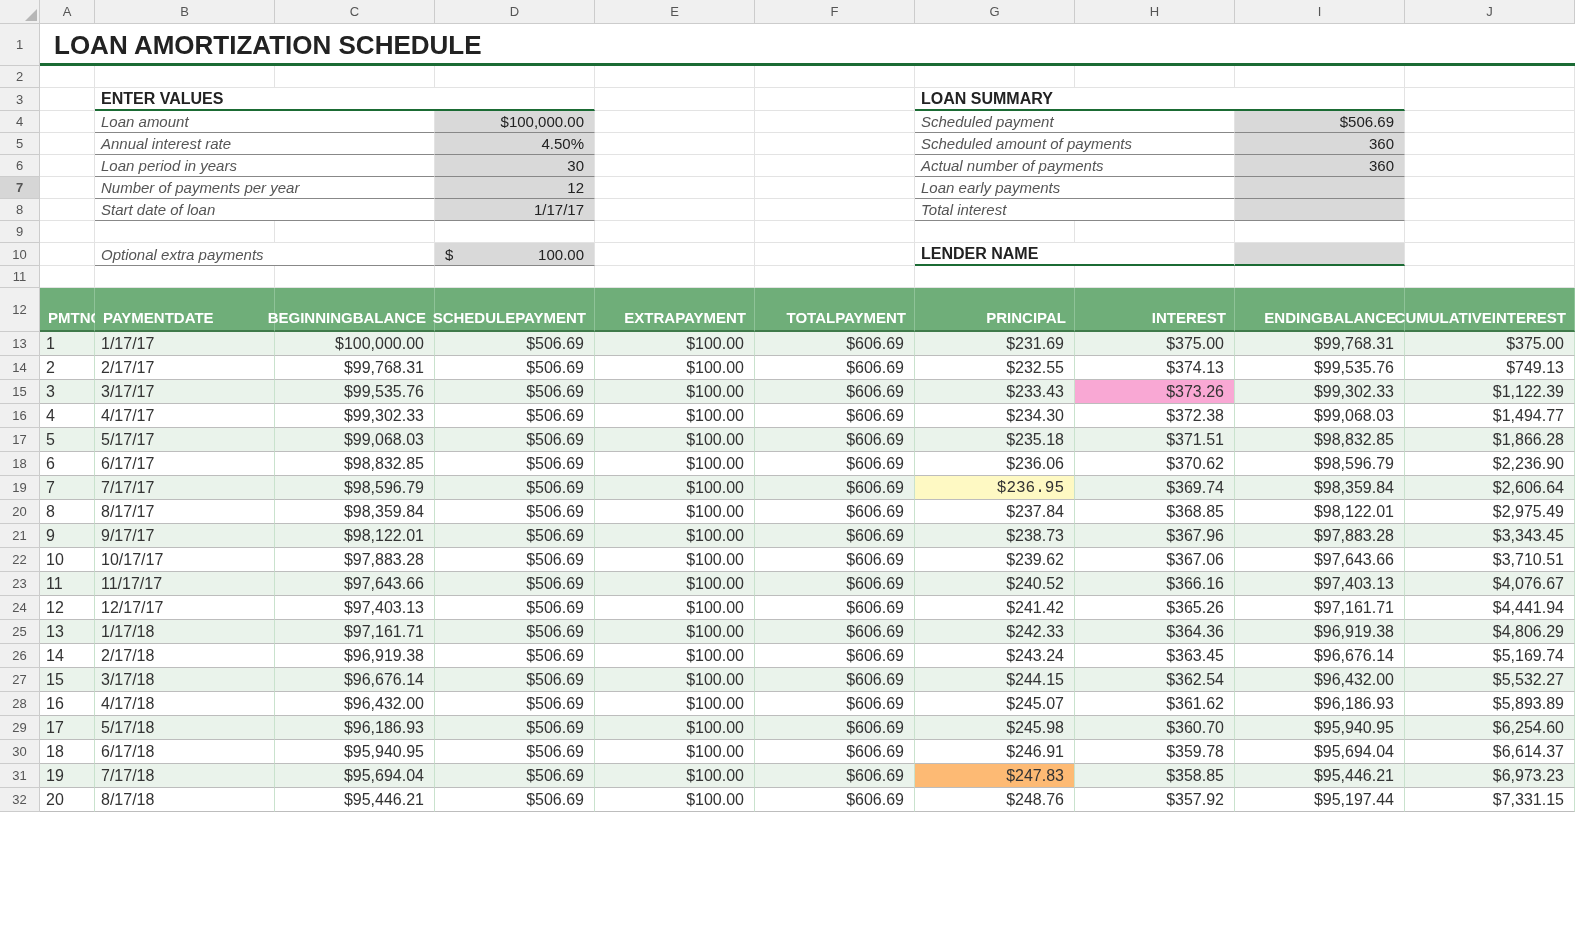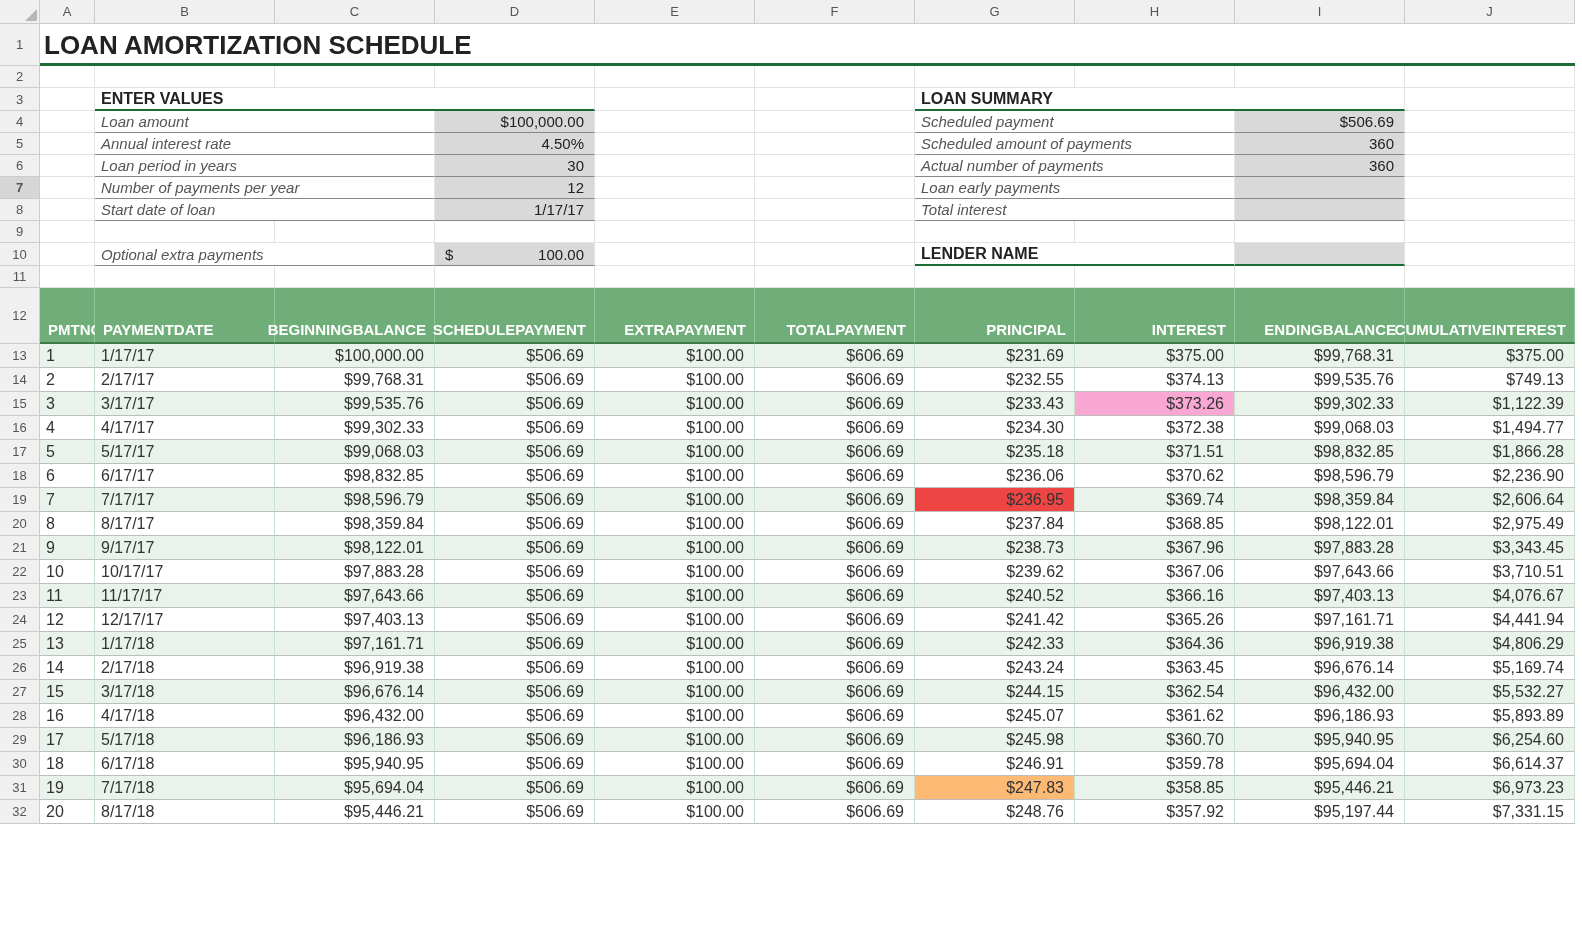--- a/index.html
+++ b/index.html
@@ -58,21 +58,21 @@
     display:flex;align-items:center;
     font-size: 15px;
   }
   .cell.empty { }
   
   .title-cell {
     grid-column: 2 / span 10;
     font-size: 26px;
     font-weight: bold;
     letter-spacing: 0px;
-    padding: 6px 4px 2px 4px;
+    padding: 6px 4px 2px 14px;
     border-bottom: 3px solid #1b6b34;
     display:flex;align-items:flex-end;
     color:#222;
   }
   
   .sect-head {
     font-weight: bold;
     font-size: 16px;
     color:#222;
     border-bottom:2px solid #1b6b34;
@@ -99,21 +99,21 @@
     background:#6fae79;
     color:#fff;
     font-weight:bold;
     font-size:15px;
     border-bottom:2px solid #3f7a4a;
     border-right:1px solid #8fc398;
     padding:4px 8px 4px 8px;
     display:flex;
     align-items:flex-end;
     line-height:1.1;
-    height:56px;
+    height:44px;
   }
   .thead.left { justify-content:flex-start; text-align:left;}
   .thead.right{ justify-content:flex-end; text-align:right;}
   
   .dcell {
     border-right:1px solid #c9e2cd;
     border-bottom:1px solid #bdbdbd;
     padding:2px 10px 2px 6px;
     font-size:16px;
     min-height:24px;
@@ -341,21 +341,21 @@
     <div class="dcell num">$370.62</div>
     <div class="dcell num">$98,596.79</div>
     <div class="dcell num">$2,236.90</div>
     <div class="rowhdr">19</div>
     <div class="dcell txt" style="background: rgb(234, 243, 235);">7</div>
     <div class="dcell txt" style="background: rgb(234, 243, 235);">7/17/17</div>
     <div class="dcell num" style="background: rgb(234, 243, 235);">$98,596.79</div>
     <div class="dcell num" style="background: rgb(234, 243, 235);">$506.69</div>
     <div class="dcell num" style="background: rgb(234, 243, 235);">$100.00</div>
     <div class="dcell num" style="background: rgb(234, 243, 235);">$606.69</div>
-    <div class="dcell num" style="background: #ef4444;">$236.95</div>
+    <div class="dcell num" style="background: #fef9c3; font-family: Liberation Mono, monospace;">$236.95</div>
     <div class="dcell num" style="background: rgb(234, 243, 235);">$369.74</div>
     <div class="dcell num" style="background: rgb(234, 243, 235);">$98,359.84</div>
     <div class="dcell num" style="background: rgb(234, 243, 235);">$2,606.64</div>
     <div class="rowhdr">20</div>
     <div class="dcell txt">8</div>
     <div class="dcell txt">8/17/17</div>
     <div class="dcell num">$98,359.84</div>
     <div class="dcell num">$506.69</div>
     <div class="dcell num">$100.00</div>
     <div class="dcell num">$606.69</div>

